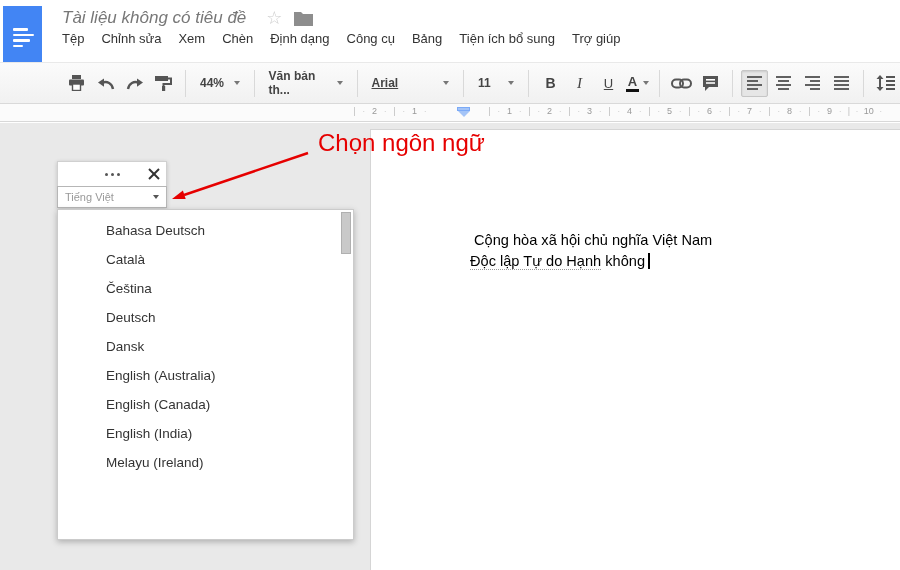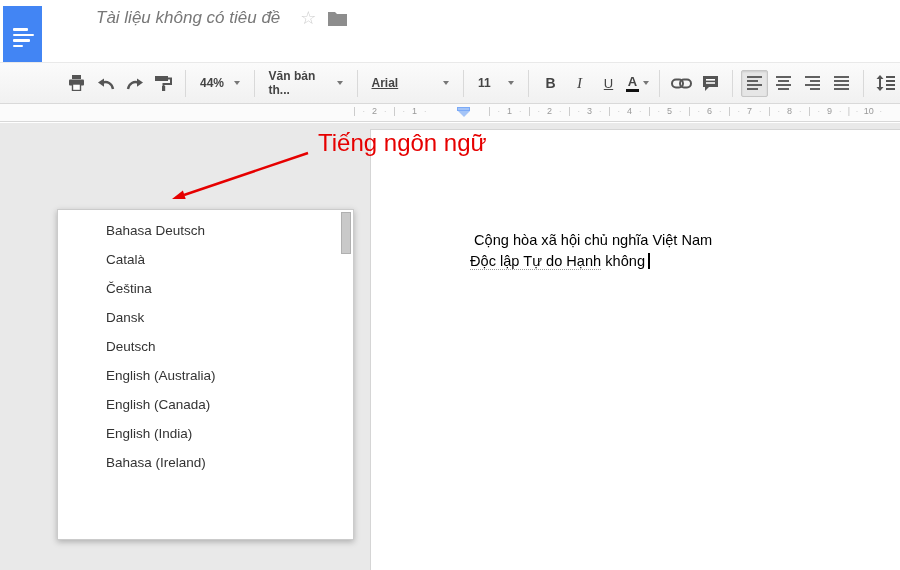--- a/index.html
+++ b/index.html
@@ -6,21 +6,21 @@
   html,body { background:#fff; }
   body { font-family:"Liberation Sans","DejaVu Sans",sans-serif; }
   .app { position:relative; width:900px; height:570px; background:#fff; overflow:hidden; }
 
   
   .topbar { position:relative; height:62px; background:#fff; }
   .logo { position:absolute; left:3px; top:6px; width:39px; height:56px; background:#4285f4; cursor:pointer; }
   .logo-lines { position:absolute; left:10px; top:22px; }
   .logo-lines div { height:2.5px; background:#fff; margin-bottom:3px; border-radius:1px; }
   .ll1{width:15px;} .ll2{width:21px;} .ll3{width:17px;} .ll4{width:10px;}
-  .head-main { padding-left:96px; }
+  .head-main { padding-left:62px; }
   .title-row { display:flex; align-items:center; gap:12px; padding-top:8px; height:28px; }
   .doc-title { font-size:17px; font-style:italic; color:#777; }
   .star-ic { font-size:18px; color:#ccc; line-height:1; margin-left:8px; cursor:pointer; }
   .folder-ic { cursor:pointer; display:inline-flex; }
   .menu-row { display:flex; align-items:center; margin-top:3px; padding-right:32px; }
   .menubar { display:flex; gap:17px; font-size:13px; color:#333; }
   .menu-item { cursor:pointer; white-space:nowrap; }
   .save-status { margin-left:auto; color:#9e9e9e; font-size:13px; cursor:pointer; white-space:nowrap; }
 
   
@@ -107,20 +107,31 @@
       <div class="title-row">
         <span class="doc-title">Tài liệu không có tiêu đề</span>
         <span class="star-ic">☆</span>
         <span class="folder-ic">
           <svg width="19" height="15" viewBox="0 0 19 15">
               <path d="M0 1 h7 l2 2 h10 v12 H0 z" fill="#8d8d8d"></path>
             </svg>
         </span>
       </div>
       <div class="menu-row">
+        <nav class="menubar">
+            <span class="menu-item">Tệp</span>
+            <span class="menu-item">Chỉnh sửa</span>
+            <span class="menu-item">Xem</span>
+            <span class="menu-item">Chèn</span>
+            <span class="menu-item">Định dạng</span>
+            <span class="menu-item">Công cụ</span>
+            <span class="menu-item">Bảng</span>
+            <span class="menu-item">Tiện ích bổ sung</span>
+            <span class="menu-item">Trợ giúp</span>
+          </nav>
       </div>
     </div>
   </header>
 
   <div class="toolbar">
     <div class="tbtn">
       <span style="display:flex">
         <svg width="17" height="16" viewBox="0 0 17 16">
             <rect x="4" y="0" width="9" height="4" fill="#555"></rect>
             <rect x="1" y="4.5" width="15" height="6" rx="1" fill="#555"></rect>
@@ -341,36 +352,55 @@
   </div>
 
   <div class="canvas">
     <div class="page">
       <div class="doc-text">
         <div class="line1">Cộng hòa xã hội chủ nghĩa Việt Nam</div>
         <div class="line2"><span class="misspell">Độc lập Tự do Hạnh</span><span> không</span><span class="cursor-bar"></span></div>
       </div>
     </div>
 
+    <div class="mini-panel">
+      <div class="panel-head">
+        <span class="more-dots">
+            <i></i>
+            <i></i>
+            <i></i>
+          </span>
+        <span class="close-x">
+          <svg width="14" height="14" viewBox="0 0 14 14">
+              <line x1="2" y1="2" x2="12" y2="12" stroke="#333" stroke-width="2"></line>
+              <line x1="12" y1="2" x2="2" y2="12" stroke="#333" stroke-width="2"></line>
+            </svg>
+        </span>
+      </div>
+      <div class="lang-select">
+        <span>Tiếng Việt</span>
+        <span class="caret"></span>
+      </div>
+    </div>
 
     <div class="lang-list">
       <div>
           <div class="language-option">Bahasa Deutsch</div>
           <div class="language-option">Català</div>
           <div class="language-option">Čeština</div>
+          <div class="language-option">Deutsch</div>
           <div class="language-option">Dansk</div>
-          <div class="language-option">Deutsch</div>
           <div class="language-option">English (Australia)</div>
           <div class="language-option">English (Canada)</div>
           <div class="language-option">English (India)</div>
-          <div class="language-option">Bahasa (Ireland)</div>
+          <div class="language-option">Melayu (Ireland)</div>
         </div>
       <div class="scroll-thumb"></div>
     </div>
 
-    <div class="annotation-label">Tiếng ngôn ngữ</div>
+    <div class="annotation-label">Chọn ngôn ngữ</div>
     <svg class="arrow-overlay" viewBox="0 0 900 447">
       <line x1="308" y1="30" x2="184" y2="72" stroke="#e60000" stroke-width="2.5"></line>
       <polygon points="172,76 182.9,67.5 185.7,76.1" fill="#e60000"></polygon>
     </svg>
   </div>
 
 </div>
 
 </body></html>

